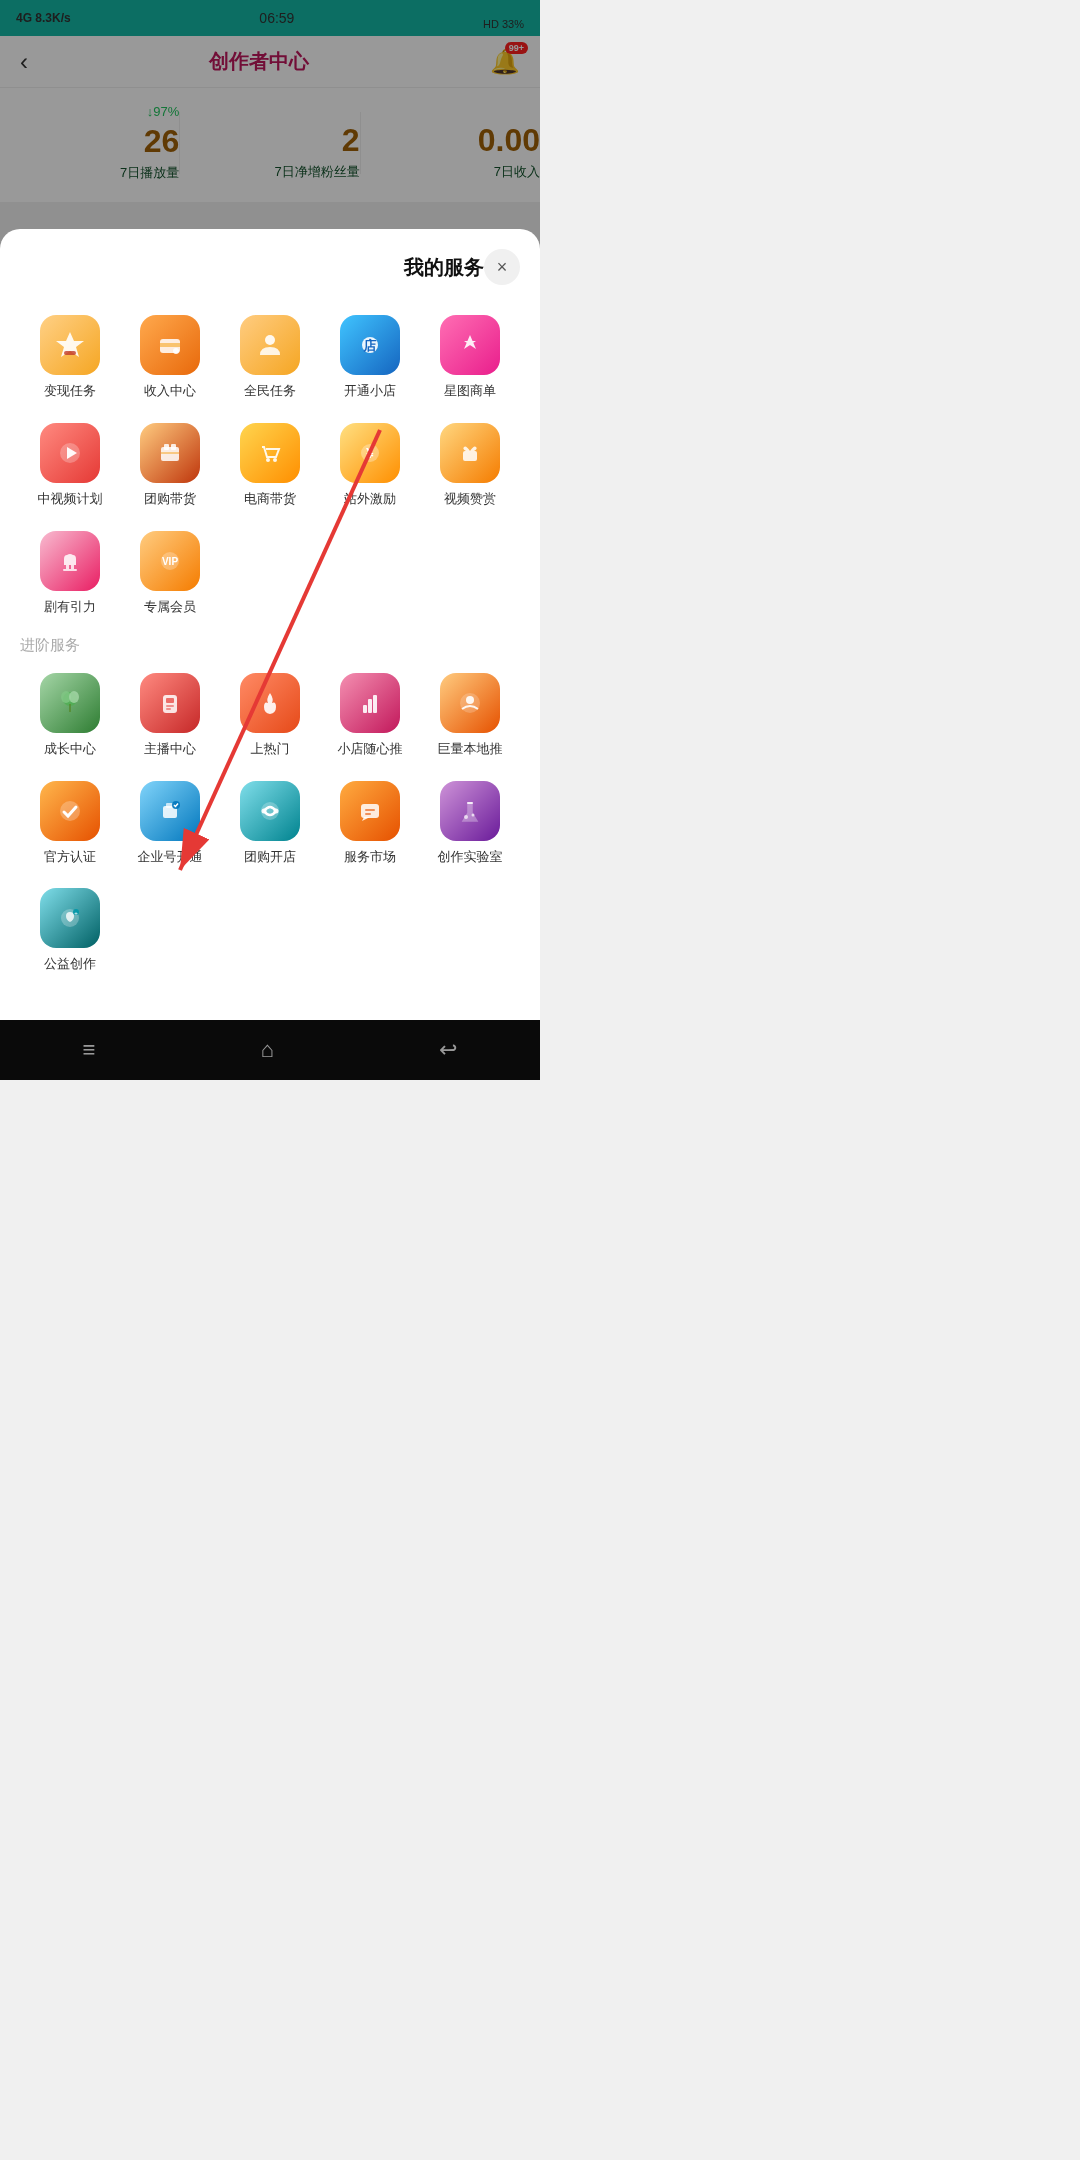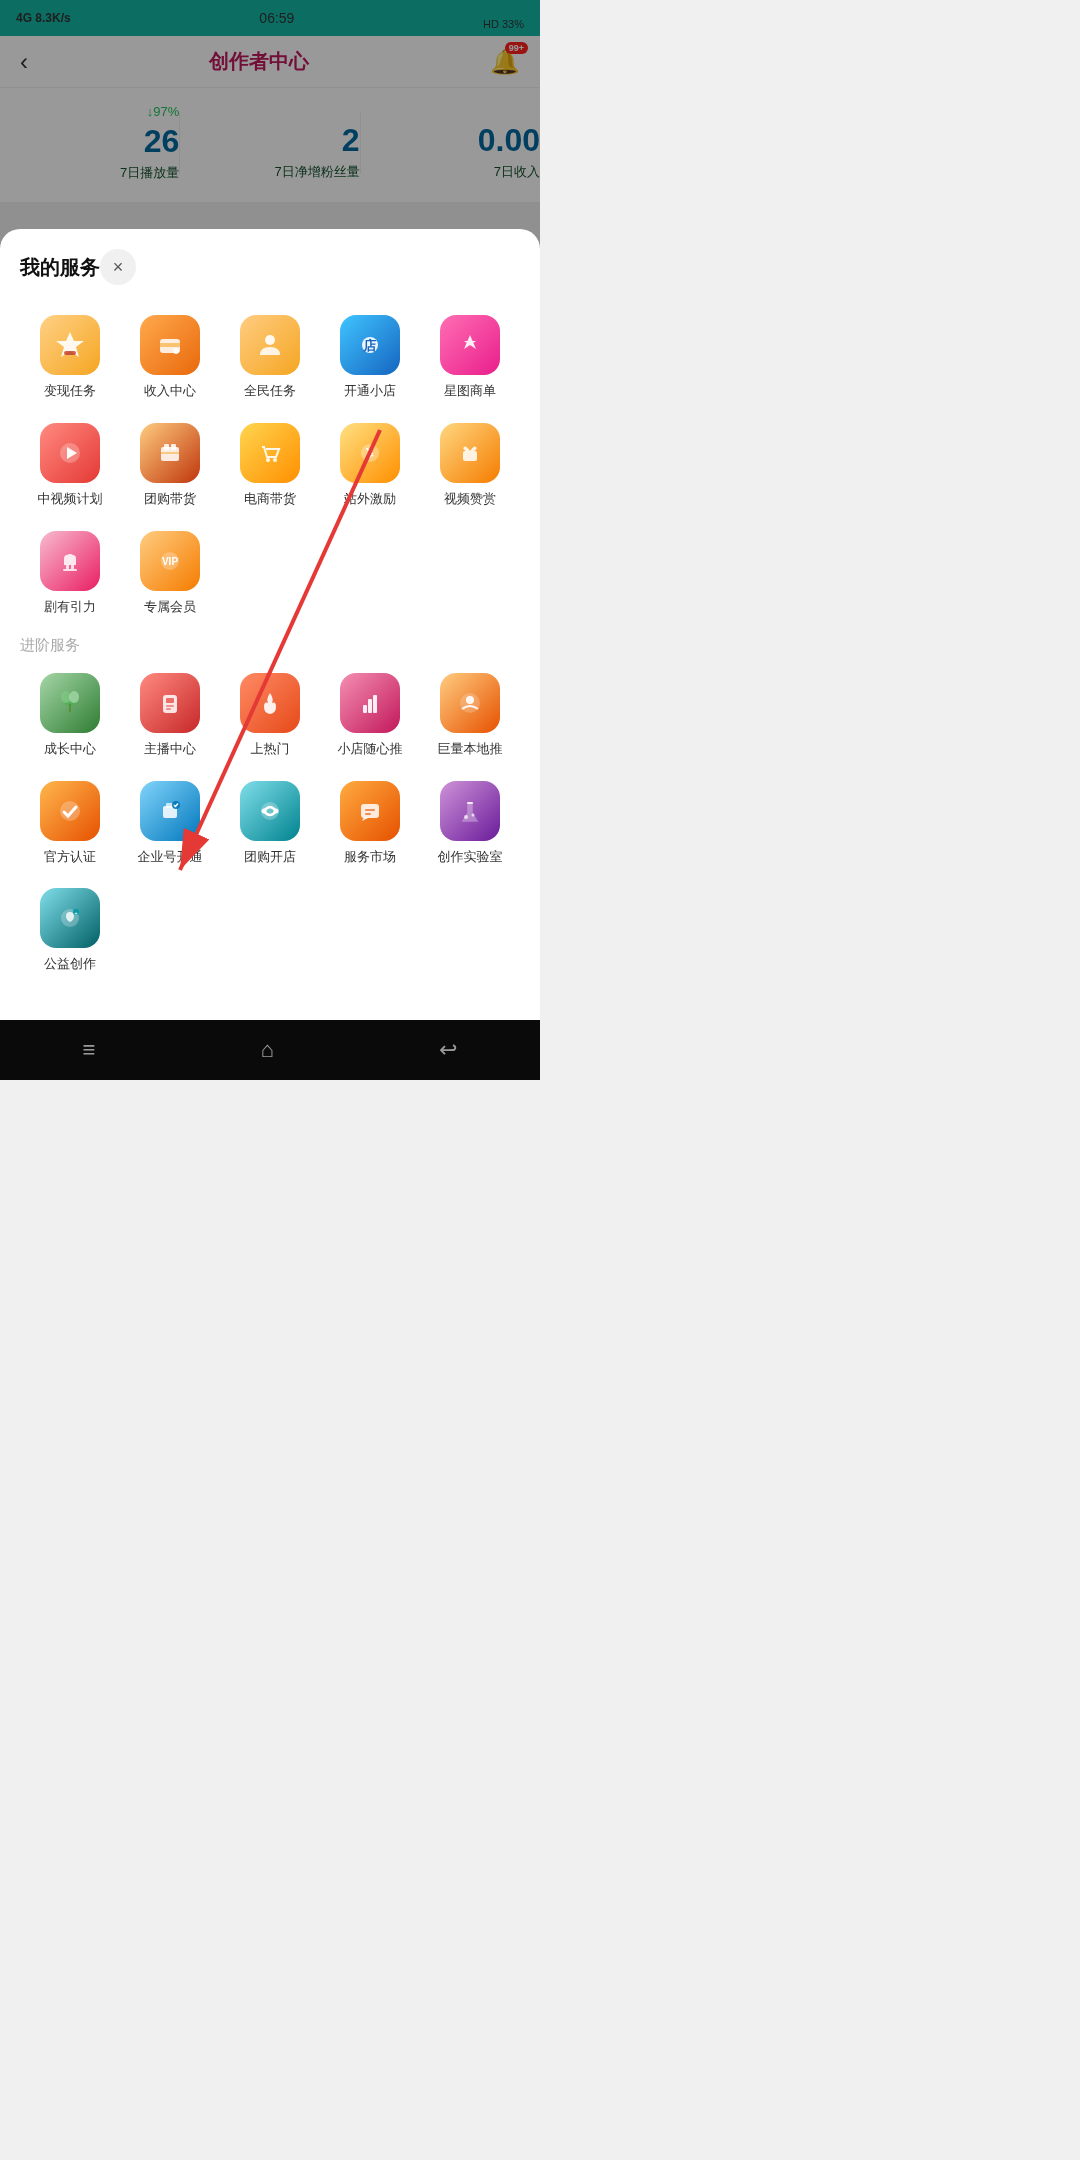--- a/index.html
+++ b/index.html
@@ -65,21 +65,21 @@
       background: #fff;
       padding: 16px 0 20px 0;
       text-align: center;
     }
     .stats-row {
       display: flex;
       justify-content: space-around;
       align-items: flex-start;
     }
     .stat-item { flex: 1; text-align: right; }
-    .stat-value { font-size: 32px; font-weight: 700; color: #0369a1; }
+    .stat-value { font-size: 32px; font-weight: 700; color: #a16207; }
     .stat-label { font-size: 13px; color: #14532d; margin-top: 4px; }
     .stat-change-green { font-size: 13px; color: #22c55e; margin-bottom: 4px; }
     .stat-divider { width: 1px; background: #eee; align-self: stretch; margin: 8px 0; }
 
     
     .modal-overlay {
       position: absolute;
       top: 0; left: 0; right: 0; bottom: 0;
       background: rgba(0,0,0,0.4);
       z-index: 100;
@@ -89,21 +89,21 @@
       bottom: 60px;
       left: 0; right: 0;
       background: #fff;
       border-radius: 20px 20px 0 0;
       z-index: 200;
       padding: 20px 20px 30px 20px;
       min-height: 700px;
     }
     .modal-header {
       display: flex;
-      justify-content: flex-start;
+      justify-content: flex-end;
       align-items: center;
       margin-bottom: 24px;
     }
     .modal-title { font-size: 20px; font-weight: 700; color: #111; }
     .modal-close {
       width: 36px; height: 36px;
       border-radius: 50%;
       background: #f0f0f0;
       display: flex; align-items: center; justify-content: center;
       font-size: 18px; color: #555;

